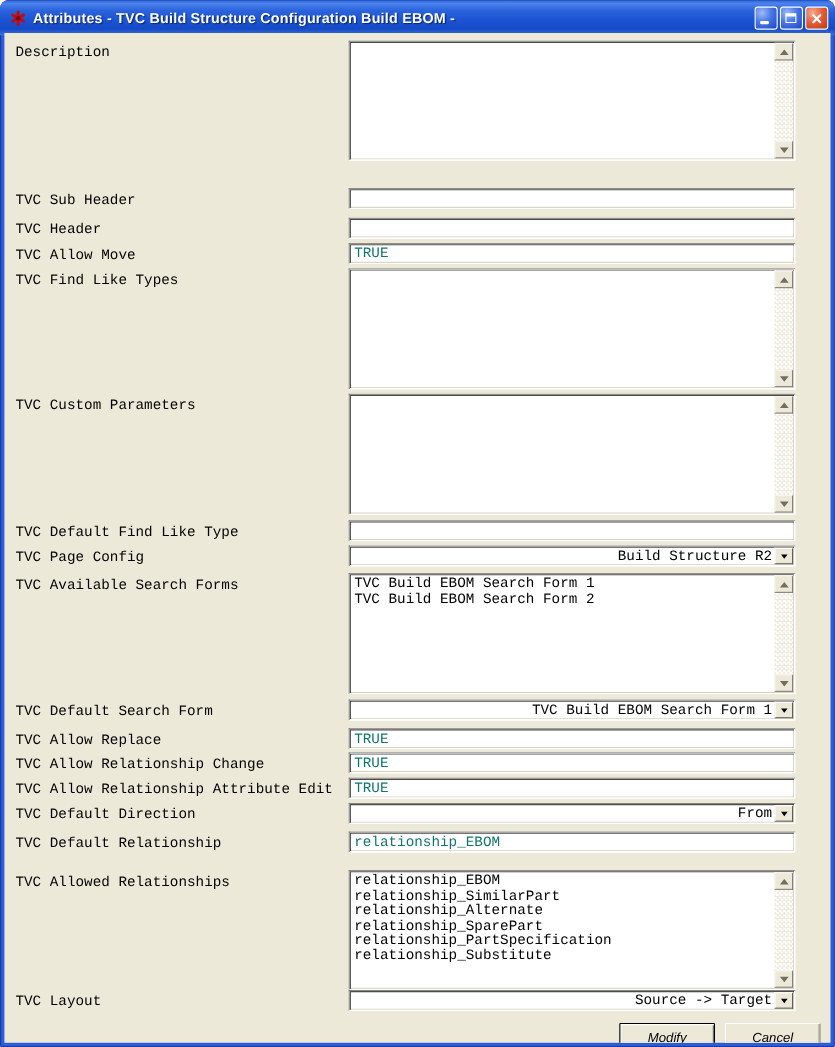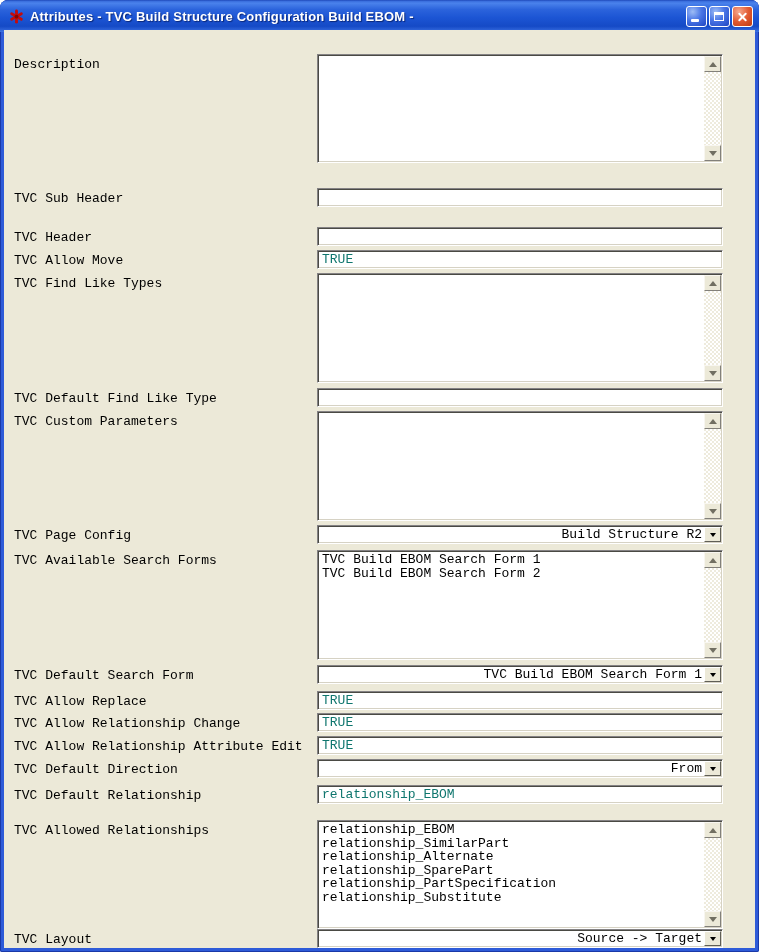--- a/index.html
+++ b/index.html
@@ -119,21 +119,21 @@
         </span>
       <span class="wbtn closeb">
           <i class="g-x1"></i>
           <i class="g-x2"></i>
         </span>
     </span>
   </div>
 
   <div class="content">
 
-    <div class="row" style="margin-top:24px">
+    <div class="row" style="margin-top:7px">
       <div class="lbl">Description</div>
       <div class="sunken area h109">
         <div class="atext"></div>
         <div class="vsb">
           <span class="sbtn up">
               <i class="tri-up"></i>
             </span>
           <span class="sbtn dn">
               <i class="tri-dn"></i>
             </span>
@@ -141,21 +141,21 @@
       </div>
     </div>
 
     <div class="row" style="margin-top:25px">
       <div class="lbl">TVC Sub Header</div>
       <div class="sunken tfield">
           <span class="fval"></span>
         </div>
     </div>
 
-    <div class="row" style="margin-top:20px">
+    <div class="row" style="margin-top:8px">
       <div class="lbl">TVC Header</div>
       <div class="sunken tfield">
           <span class="fval"></span>
         </div>
     </div>
 
     <div class="row" style="margin-top:4px">
       <div class="lbl">TVC Allow Move</div>
       <div class="sunken tfield">
           <span class="fval">TRUE</span>
@@ -170,40 +170,40 @@
           <span class="sbtn up">
               <i class="tri-up"></i>
             </span>
           <span class="sbtn dn">
               <i class="tri-dn"></i>
             </span>
         </div>
       </div>
     </div>
 
-    <div class="row" style="margin-top:5px">
-      <div class="lbl">TVC Default Find Like Type</div>
-      <div class="sunken tfield">
-          <span class="fval"></span>
-        </div>
-    </div>
-
     <div class="row" style="margin-top:4px">
       <div class="lbl">TVC Custom Parameters</div>
       <div class="sunken area h110">
         <div class="atext"></div>
         <div class="vsb">
           <span class="sbtn up">
               <i class="tri-up"></i>
             </span>
           <span class="sbtn dn">
               <i class="tri-dn"></i>
             </span>
         </div>
       </div>
+    </div>
+
+    <div class="row" style="margin-top:5px">
+      <div class="lbl">TVC Default Find Like Type</div>
+      <div class="sunken tfield">
+          <span class="fval"></span>
+        </div>
     </div>
 
     <div class="row" style="margin-top:4px">
       <div class="lbl">TVC Page Config</div>
       <div class="sunken combo">
         <span class="cval">Build Structure R2</span>
         <span class="cbtn">
             <i class="ctri"></i>
           </span>
       </div>

